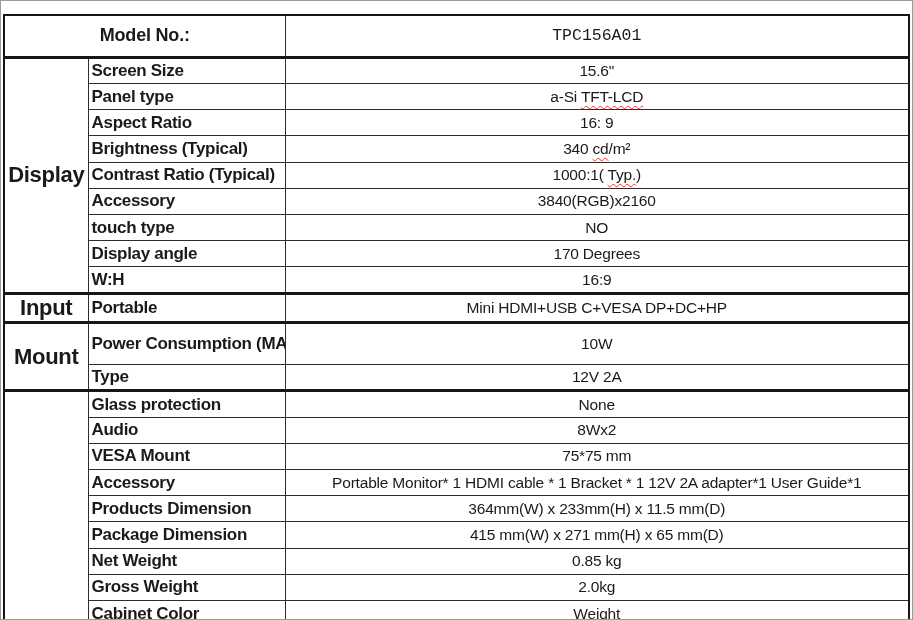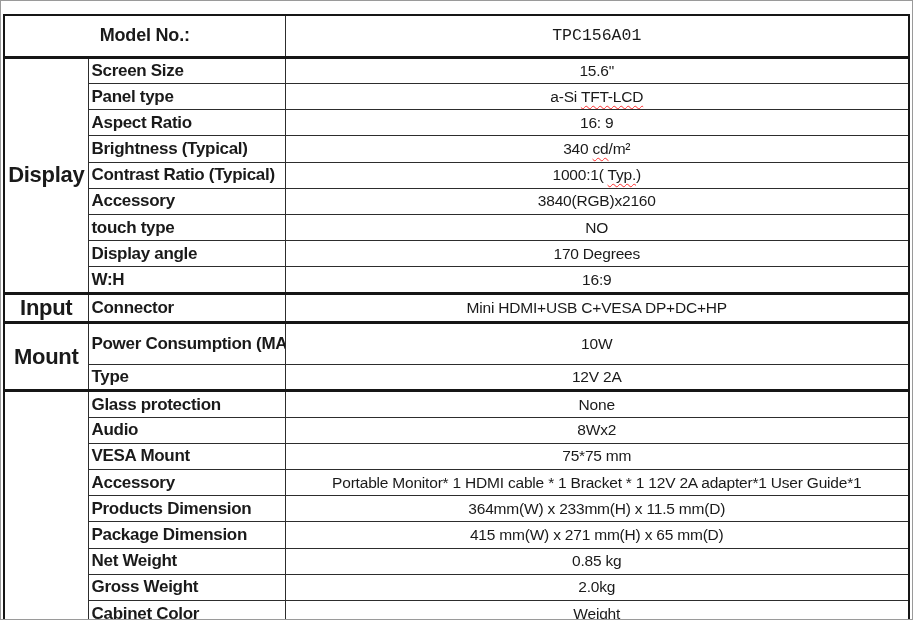--- a/index.html
+++ b/index.html
@@ -94,21 +94,21 @@
       <td class="label-cell">Display angle</td>
       <td class="value-cell">170 Degrees</td>
     </tr>
     <tr class="r">
       <td class="label-cell">W:H</td>
       <td class="value-cell">16:9</td>
     </tr>
 
     <tr class="r sec-start">
       <td class="section-cell">Input</td>
-      <td class="label-cell">Connector</td>
+      <td class="label-cell">Portable</td>
       <td class="value-cell">Mini HDMI+USB C+VESA DP+DC+HP</td>
     </tr>
 
     <tr class="tall sec-start">
       <td rowspan="2" class="section-cell">Mount</td>
       <td class="label-cell">Power Consumption (MAX)</td>
       <td class="value-cell">10W</td>
     </tr>
     <tr class="r">
       <td class="label-cell">Type</td>

